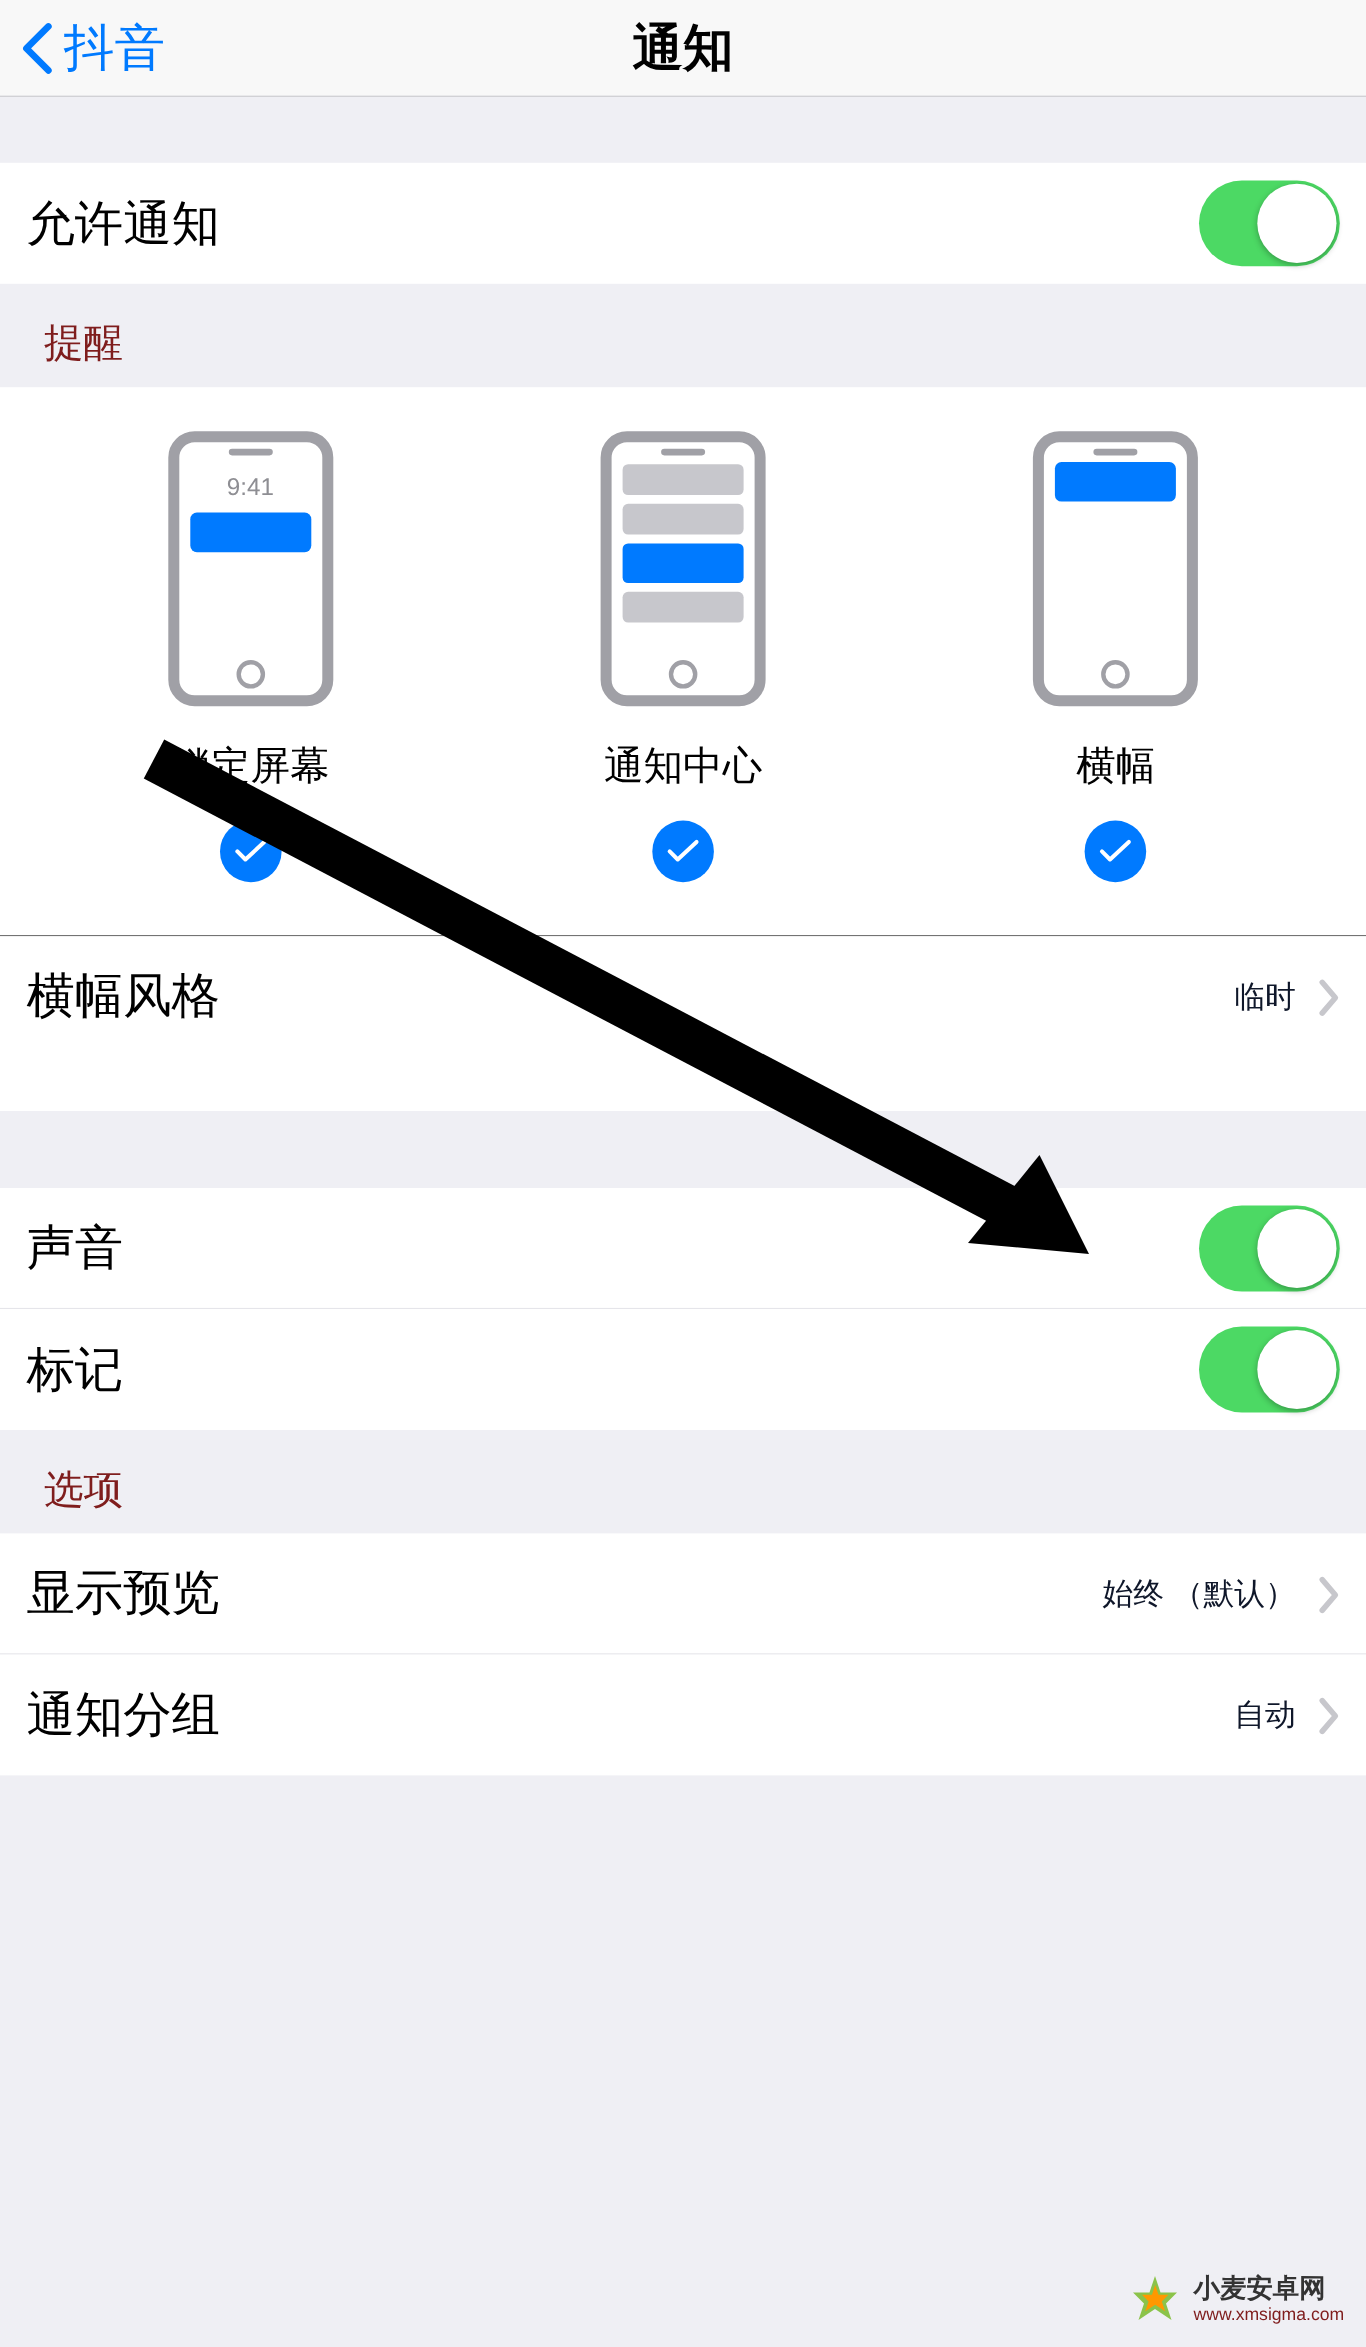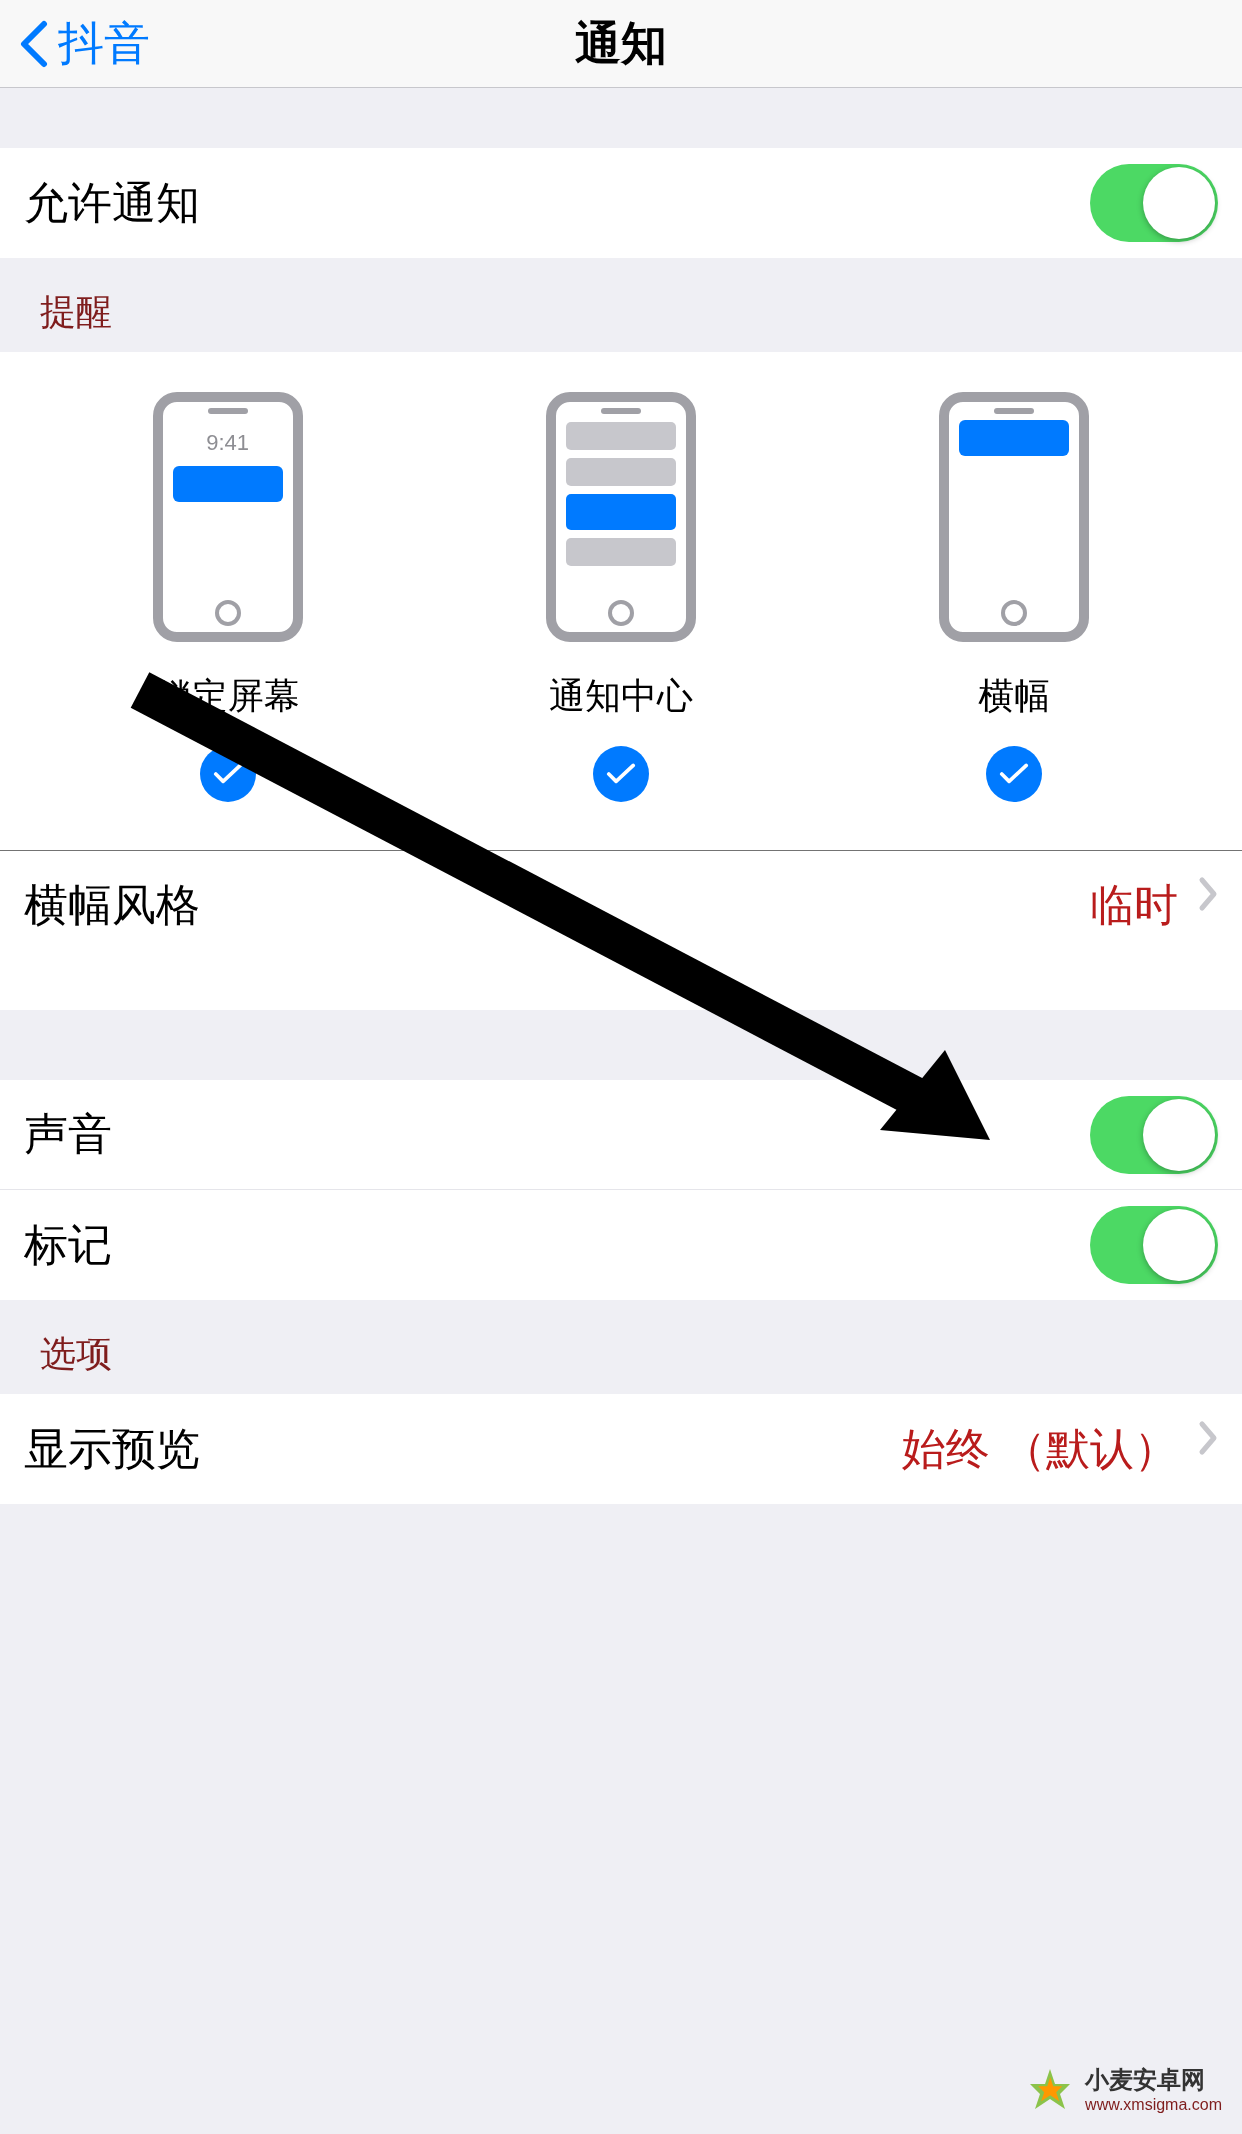--- a/index.html
+++ b/index.html
@@ -57,24 +57,24 @@
     }
     .row:last-child {
       border-bottom: none;
     }
     .row-label {
       font-size: 44px;
       color: #000;
       font-weight: 400;
     }
     .row-value {
-      font-size: 44px;
-      color: #b91c1c;
-      display: flex;
-      align-items: flex-start;
+      font-size: 28px;
+      color: #0f172a;
+      display: flex;
+      align-items: flex-end;
     }
     .chevron-right {
       width: 20px;
       height: 36px;
       margin-left: 20px;
     }
     .toggle {
       width: 128px;
       height: 78px;
       border-radius: 39px;
@@ -338,20 +338,29 @@
 <div class="section">
   <div class="row">
     <span class="row-label">显示预览</span>
     <span class="row-value">
       <span>始终 （默认）</span>
       <svg class="chevron-right" viewBox="0 0 10 18">
         <polyline points="2,2 8,9 2,16" fill="none" stroke="#c7c7cc" stroke-width="2.5" stroke-linecap="round" stroke-linejoin="round"></polyline>
       </svg>
     </span>
   </div>
+  <div class="row">
+    <span class="row-label">通知分组</span>
+    <span class="row-value">
+      <span>自动</span>
+      <svg class="chevron-right" viewBox="0 0 10 18">
+        <polyline points="2,2 8,9 2,16" fill="none" stroke="#c7c7cc" stroke-width="2.5" stroke-linecap="round" stroke-linejoin="round"></polyline>
+      </svg>
+    </span>
+  </div>
 </div>
 
 <svg class="arrow-overlay" viewBox="0 0 1000 560">
   <line x1="30" y1="30" x2="830" y2="450" stroke="#000" stroke-width="40" stroke-linecap="butt"></line>
   <polygon points="880,480 770,470 835,390" fill="#000"></polygon>
 </svg>
 
 <div class="watermark">
   <svg class="wm-logo" viewBox="0 0 50 50">
     <path d="M25 5 L30 20 L45 20 L35 30 L40 45 L25 35 L10 45 L15 30 L5 20 L20 20 Z" fill="#8bc34a"></path>

